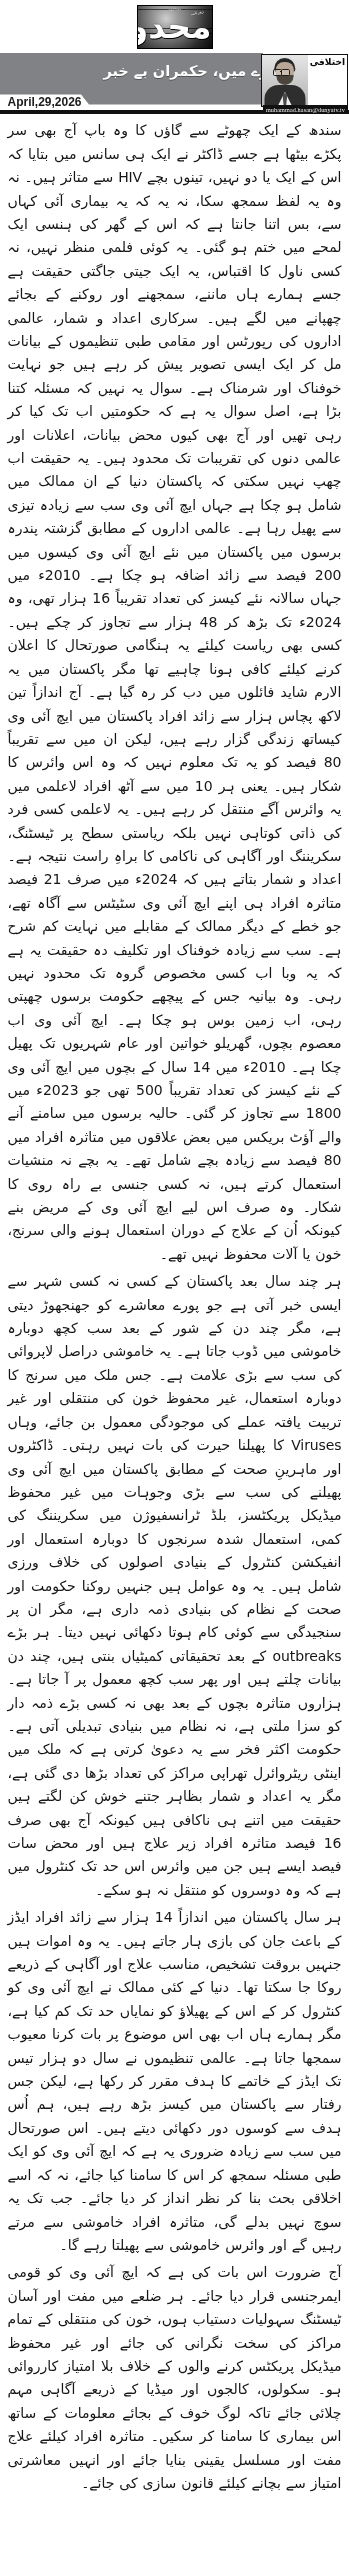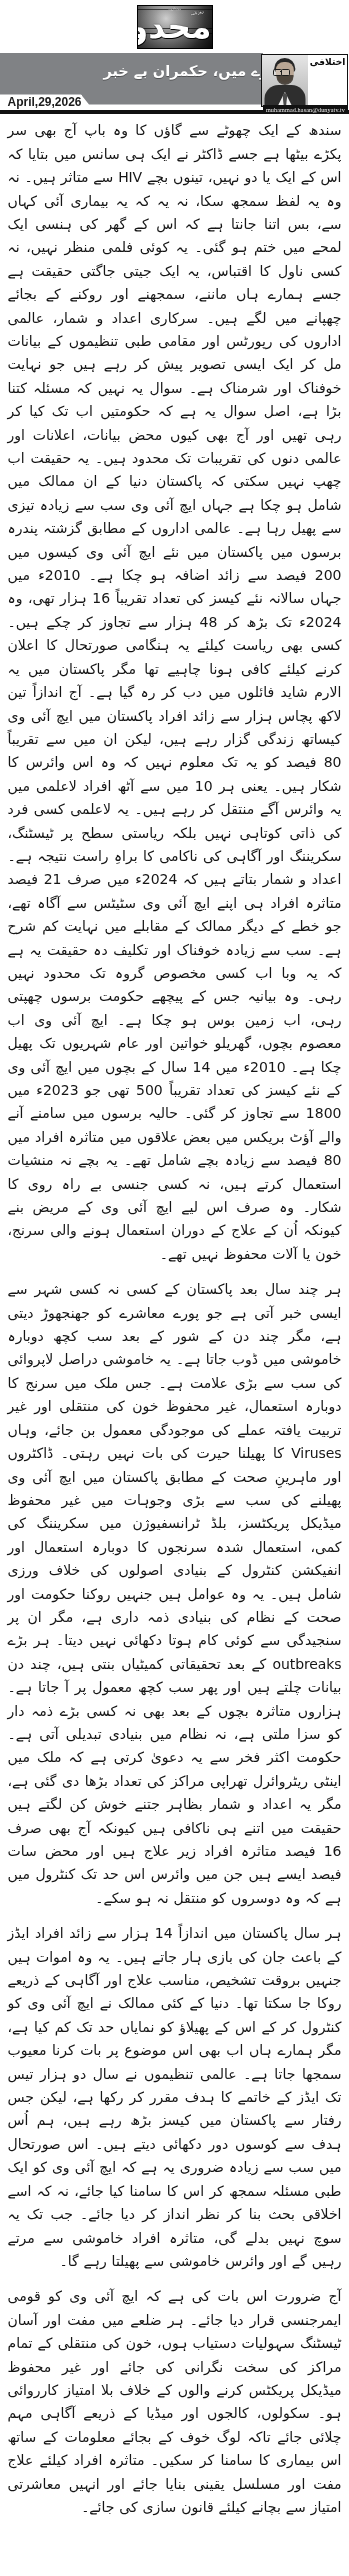--- a/index.html
+++ b/index.html
@@ -153,21 +153,21 @@
     border: 0.5px solid #111;
     background: #fff;
     display: flex;
     flex-direction: row-reverse;
     overflow: hidden;
   }
   .byline-text {
     width: 39px;
     padding: 2.2px 1.6px 1.1px 1.6px;
     box-sizing: border-box;
-    text-align: right;
+    text-align: center;
     color: #0b0b0b;
     direction: rtl;
   }
   .col-name {
     font-size: 9.1px;
     line-height: 10.8px;
     font-weight: 700;
     letter-spacing: -0.3px;
   }
   .col-name-2 {
@@ -242,21 +242,21 @@
   .para {
     font-size: 14px;
     line-height: 23.4px;
     font-weight: 400;
     margin: 0 0 0 0;
     text-align: justify;
     text-justify: inter-word;
     letter-spacing: -0.1px;
     word-spacing: 0.5px;
   }
-  .para + .para { margin-top: 12px; }
+  .para + .para { margin-top: 4px; }
 </style>
 </head>
 <body>
 
 <div class="masthead">
   <div class="logo-box">
     <div class="logo-globe"></div>
     <div class="logo-tiny">میڈیا گروپ</div>
     <div class="logo-sub">روزنامہ</div>
     <div class="logo-word">محدود</div>

